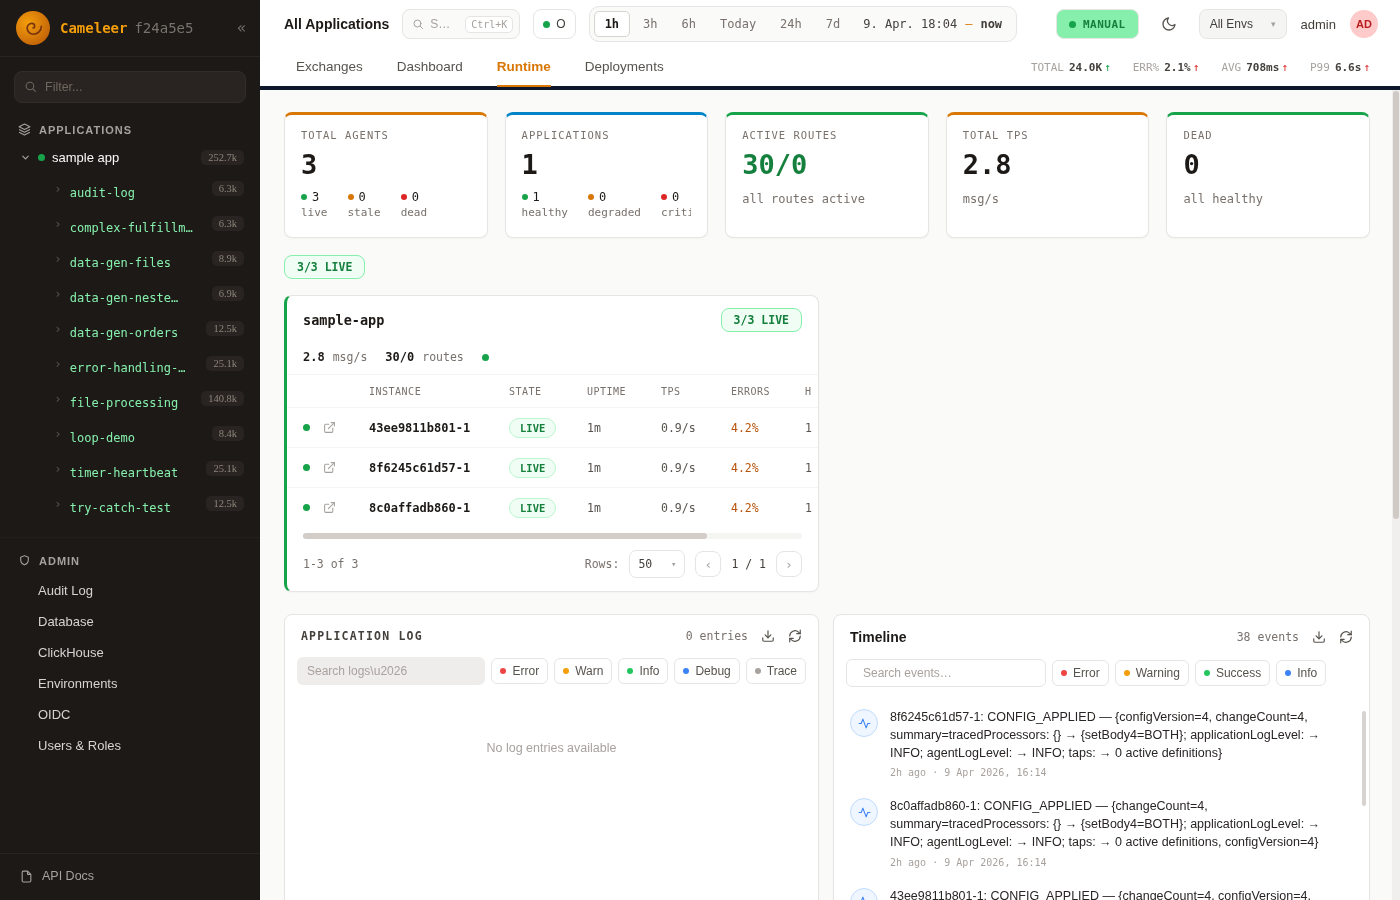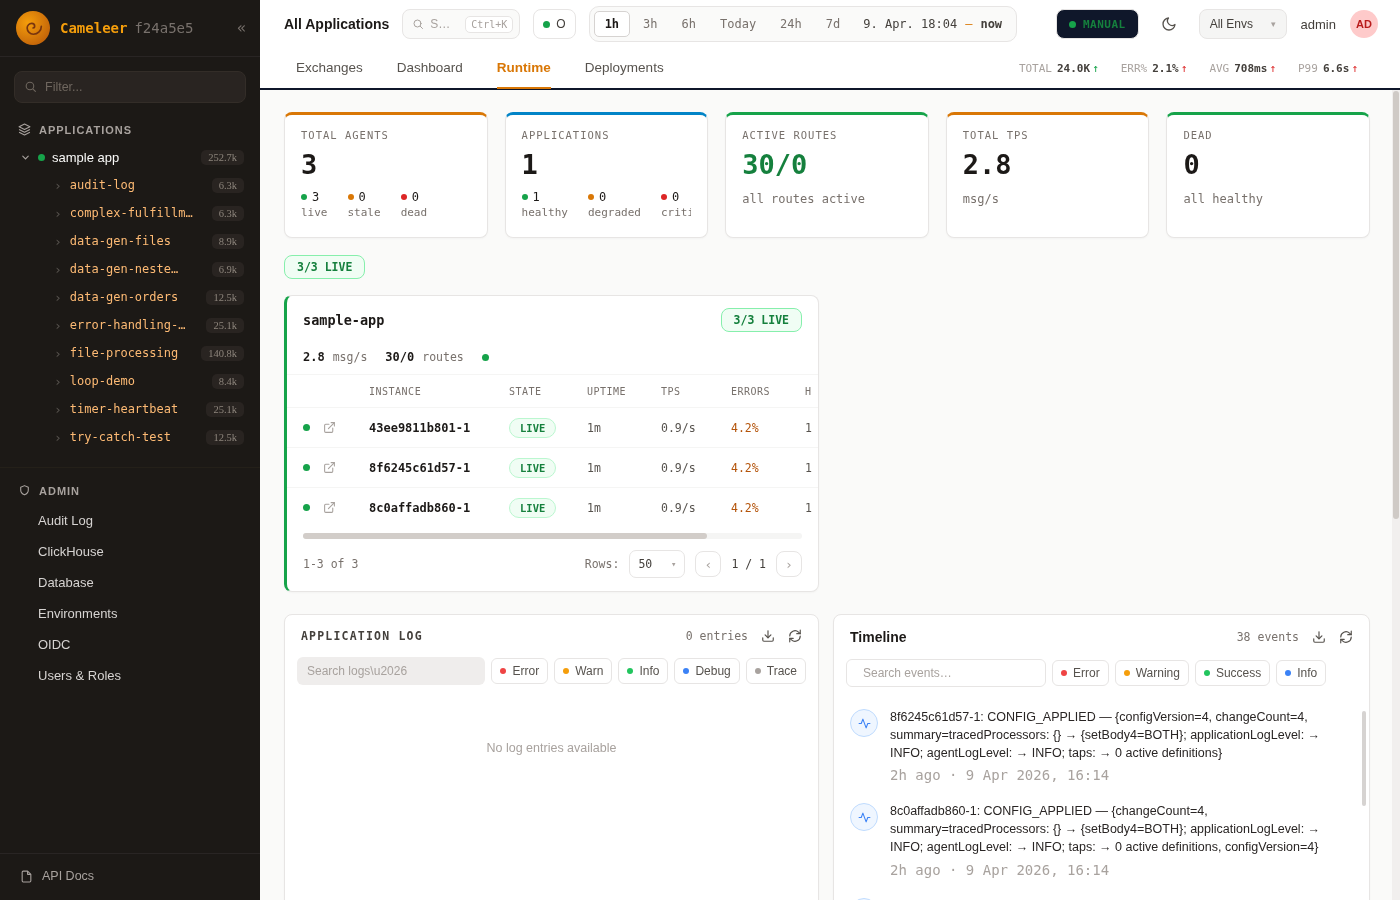--- a/index.html
+++ b/index.html
@@ -23,49 +23,49 @@
   .sb-filter .icon { position:absolute; left:10px; top:9px; color:#6f675f; }
   .sb-filter input { width:100%; height:32px; background:#292421; border:1px solid #332d28; border-radius:8px; color:#d6d3d1; padding:0 10px 0 30px; font-size:12.5px; outline:none; }
   .sb-filter input::placeholder { color:#6f675f; }
   .sb-section { display:flex; align-items:center; gap:8px; padding:16px 16px 8px 18px; color:#a8a29e; font-size:11px; font-weight:bold; letter-spacing:1px; }
   .sb-app-row { display:flex; align-items:center; gap:7px; padding:6px 16px 6px 20px; cursor:pointer; }
   .sb-app-row .chev { color:#a8a29e; }
   .sb-app-row .name { color:#fafaf9; font-size:13px; }
   .count-badge { margin-left:auto; background:#292421; color:#8d857c; font-size:10.5px; padding:2px 7px; border-radius:5px; font-family:Liberation Serif, serif; }
   .tree-item { display:flex; align-items:center; gap:8px; padding:6.5px 16px 6.5px 54px; cursor:pointer; }
   .tree-item .chev { color:#57534e; font-size:13px; font-family:"DejaVu Sans Mono",monospace; }
-  .t-label { font-size:12px; color:#fdba74; font-family:"DejaVu Sans Mono",monospace; white-space:nowrap; }
+  .t-label { font-size:12px; color:#86efac; font-family:"DejaVu Sans Mono",monospace; white-space:nowrap;margin-top:8px; }
   .admin-section { margin-top:16px; border-top:1px solid #242019; }
   .admin-item { padding:8px 16px 8px 38px; font-size:13px; color:#d6d3d1; cursor:pointer; }
   .sb-spacer { flex:1; }
   .sb-footer { display:flex; align-items:center; gap:9px; padding:15px 16px 17px 20px; border-top:1px solid #292524; color:#a8a29e; font-size:12.5px; cursor:pointer; }
 
   
   .main { flex:1; display:flex; flex-direction:column; min-width:0; background:#fff; }
   .topbar { height:48px; display:flex; align-items:center; gap:13px; padding:0 22px 0 24px; background:#fff; flex-shrink:0; }
   .page-title { font-size:14px; font-weight:bold; white-space:nowrap; }
   .gsearch { width:118px; height:30px; border:1px solid #e7e5e4; border-radius:8px; background:#fafaf9; display:flex; align-items:center; gap:6px; padding:0 6px 0 9px; color:#a8a29e; cursor:text; flex:0 0 auto; }
   .gsearch .q { font-size:12px; overflow:hidden; white-space:nowrap; flex:1; }
   .kbd { border:1px solid #e7e5e4; background:#fff; border-radius:5px; font-size:10px; padding:2px 5px; color:#a8a29e; font-family:"DejaVu Sans Mono",monospace; white-space:nowrap; }
   .online-pill { height:30px; border:1px solid #e7e5e4; border-radius:8px; display:flex; align-items:center; gap:6px; padding:0 9px; font-size:12px; color:#44403c; background:#fff; cursor:pointer; }
   .time-group { height:36px; border:1px solid #e7e5e4; background:#fafaf9; border-radius:10px; display:flex; align-items:center; padding:0 14px 0 4px; gap:2px; font-family:"DejaVu Sans Mono",monospace; flex:0 0 auto; }
   .tr-btn { font-size:12px; color:#78716c; padding:5px 10px; border-radius:5px; cursor:pointer; font-family:inherit; background:none; border:1px solid transparent; }
   .tr-btn.active { background:#fff; border-color:#d6d3d1; color:#1c1917; font-weight:bold; }
   .range-text { margin-left:10px; font-size:12px; color:#44403c; display:flex; gap:8px; align-items:center; white-space:nowrap; }
   .range-sep { color:#d97706; }
   .range-to { font-weight:bold; }
   .right-cluster { margin-left:auto; display:flex; align-items:center; gap:14px; }
-  .manual-btn { height:30px; display:flex; align-items:center; gap:7px; border:1px solid #e7e5e4; background:#0f172a; padding:0 12px; border-radius:8px; color:#15803d; font-family:"DejaVu Sans Mono",monospace; font-size:11px; font-weight:bold; letter-spacing:.5px; cursor:pointer; white-space:nowrap; }
+  .manual-btn { height:30px; display:flex; align-items:center; gap:7px; border:1px solid #e7e5e4; background:#86efac; padding:0 12px; border-radius:8px; color:#15803d; font-family:"DejaVu Sans Mono",monospace; font-size:11px; font-weight:bold; letter-spacing:.5px; cursor:pointer; white-space:nowrap; }
   .icon-btn { width:32px; height:30px; display:flex; align-items:center; justify-content:center; border:none; background:none; color:#57534e; border-radius:8px; cursor:pointer; }
   .env-select { height:30px; border:1px solid #e7e5e4; background:#f5f5f4; border-radius:8px; display:flex; align-items:center; gap:18px; padding:0 10px; font-size:12px; color:#44403c; cursor:pointer; white-space:nowrap; }
   .caret { color:#a8a29e; font-size:9px; }
   .user-name { font-size:13px; color:#44403c; }
   .avatar { width:28px; height:28px; border-radius:50%; background:#fecaca; color:#b91c1c; font-size:11px; font-weight:bold; display:flex; align-items:center; justify-content:center; cursor:pointer; }
 
-  .tabbar { height:42px; display:flex; align-items:stretch; padding:0 42px 0 36px; border-bottom:2px solid #0f172a; background:#fff; flex-shrink:0; }
+  .tabbar { height:42px; display:flex; align-items:stretch; padding:0 30px 0 36px; border-bottom:4px solid #0f172a; background:#fff; flex-shrink:0; }
   .tabs { display:flex; gap:34px; }
   .tab { display:flex; align-items:center; font-size:13.5px; color:#57534e; cursor:pointer; border-bottom:2px solid transparent; margin-bottom:-1px; }
   .tab.active { color:#d97706; border-bottom-color:#d97706; font-weight:bold; }
   .tab-stats { margin-left:auto; display:flex; gap:22px; align-items:center; font-family:"DejaVu Sans Mono",monospace; font-size:11px; white-space:nowrap; }
   .ts-label { color:#a8a29e; }
   .ts-value { color:#44403c; font-weight:bold; margin-left:5px; }
   .ts-arrow { margin-left:2px; }
 
   
   .content { flex:1; background:#fafaf9; padding:22px 30px 0 24px; overflow:hidden; }
@@ -117,21 +117,21 @@
   .log-search { width:190px; height:28px; background:#efedec; border:none; border-radius:6px; padding:0 10px; font-size:12px; color:#44403c; outline:none; }
   .tl-search { width:200px; height:28px; background:#fff; border:1px solid #e7e5e4; border-radius:6px; padding:0 16px; font-size:12px; outline:none; }
   input::placeholder { color:#a8a29e; }
   .chip { height:26px; display:flex; align-items:center; gap:6px; border:1px solid #e7e5e4; border-radius:6px; padding:0 8px; font-size:12px; color:#57534e; background:#fff; cursor:pointer; white-space:nowrap; }
   .chip .dot { width:6px; height:6px; }
   .empty { text-align:center; color:#a8a29e; font-size:12.5px; padding-top:44px; }
   .events { padding:0 18px 0 16px; }
   .event { display:flex; gap:12px; padding:10px 0; cursor:pointer; }
   .ev-avatar { width:28px; height:28px; border-radius:50%; border:1px solid #bfdbfe; background:#eff6ff; color:#3b82f6; display:flex; align-items:center; justify-content:center; flex:0 0 28px; }
   .ev-text { font-size:12.5px; line-height:1.42; color:#292524; }
-  .ev-time { font-family:"DejaVu Sans Mono",monospace; font-size:14px; color:#a8a29e; margin-top:5px; }
+  .ev-time { font-family:"DejaVu Sans Mono",monospace; font-size:10px; color:#a8a29e; margin-top:5px; }
   .tl-scroll { position:absolute; right:3px; top:96px; width:4px; height:95px; background:#d6d3d1; border-radius:2px; cursor:grab; }
 
   .page-scroll { position:absolute; right:0; top:90px; bottom:0; width:8px; background:#f1efee; }
   .pthumb { position:absolute; top:1px; left:1px; width:6px; height:428px; background:#cfcac6; border-radius:3px; cursor:grab; }
 </style>
 </head>
 <body>
 
 <div class="app">
 
@@ -238,22 +238,22 @@
     <div class="admin-section">
       <div class="sb-section">
         <span class="icon">
           <svg width="13" height="13" viewBox="0 0 24 24" fill="none" stroke="currentColor" stroke-width="2" stroke-linejoin="round">
               <path d="M12 3l7 3v5c0 4.4-3 7.4-7 9-4-1.6-7-4.6-7-9V6l7-3z"></path>
             </svg>
         </span>
         <span>ADMIN</span>
       </div>
       <div class="admin-item">Audit Log</div>
+      <div class="admin-item">Database</div>
       <div class="admin-item">ClickHouse</div>
-      <div class="admin-item">Database</div>
       <div class="admin-item">Environments</div>
       <div class="admin-item">OIDC</div>
       <div class="admin-item">Users &amp; Roles</div>
     </div>
 
     <div class="sb-spacer"></div>
 
     <div class="sb-footer">
       <span class="icon">
         <svg width="13" height="13" viewBox="0 0 24 24" fill="none" stroke="currentColor" stroke-width="2" stroke-linejoin="round">

